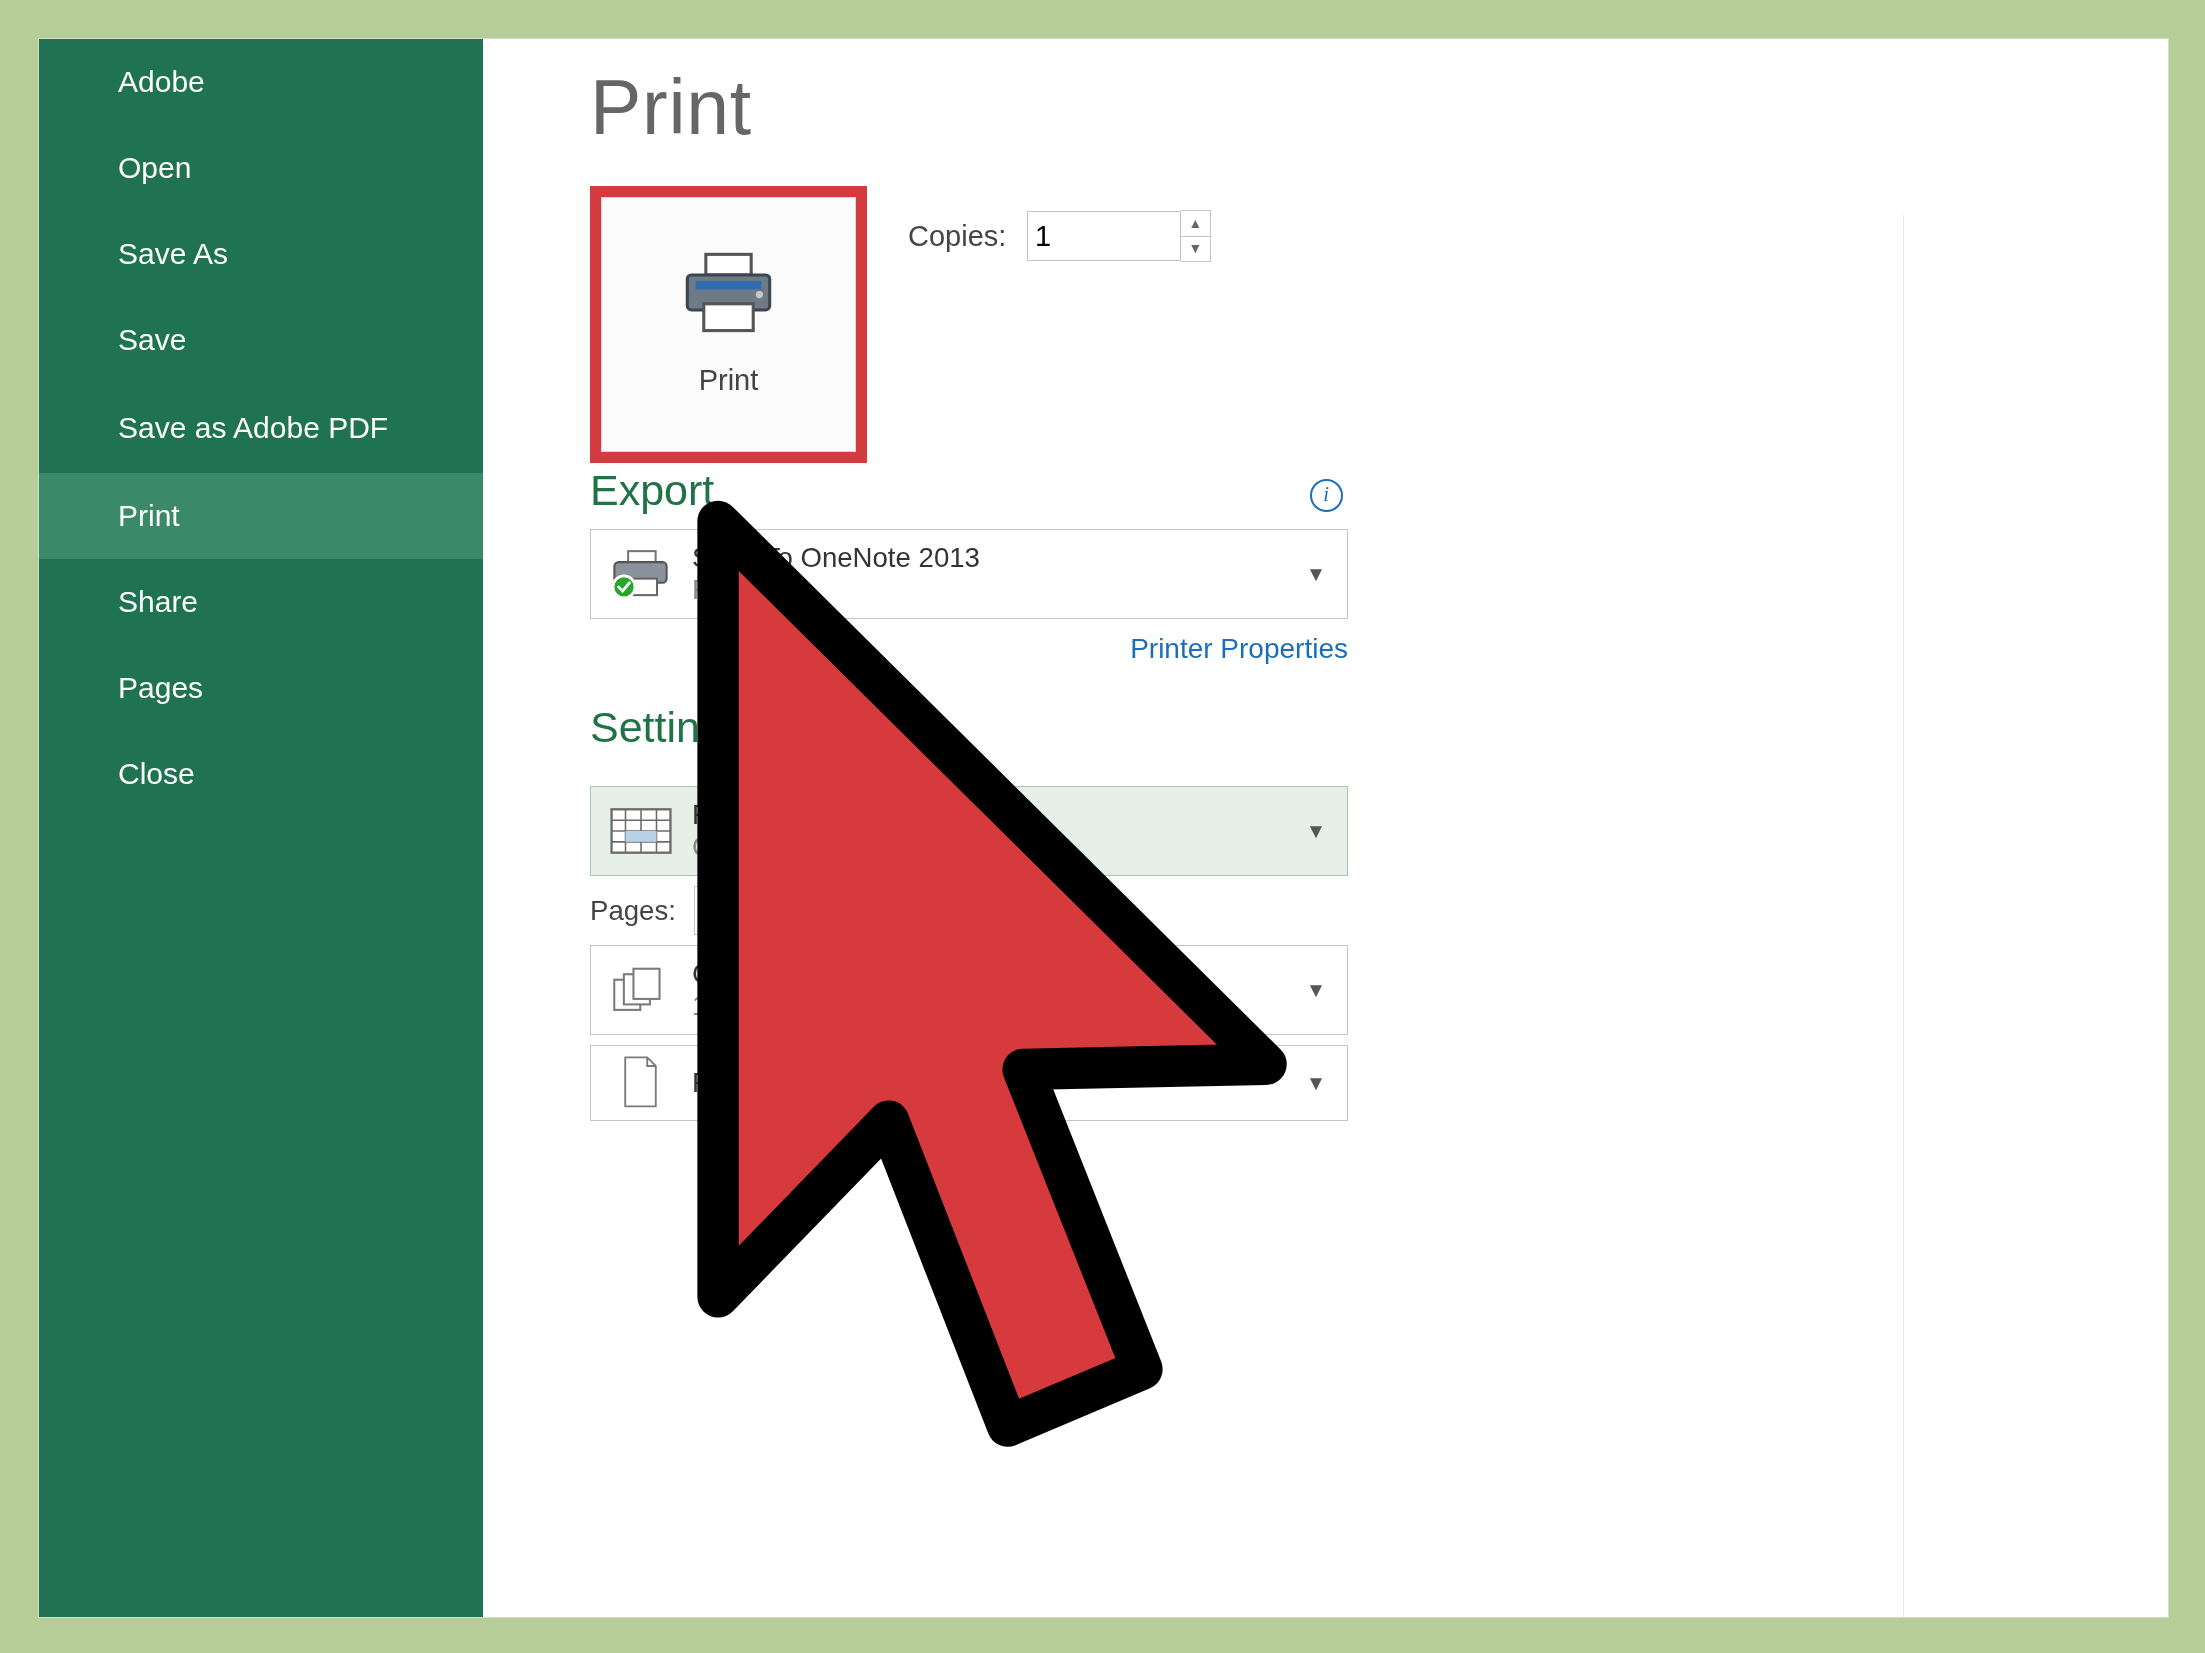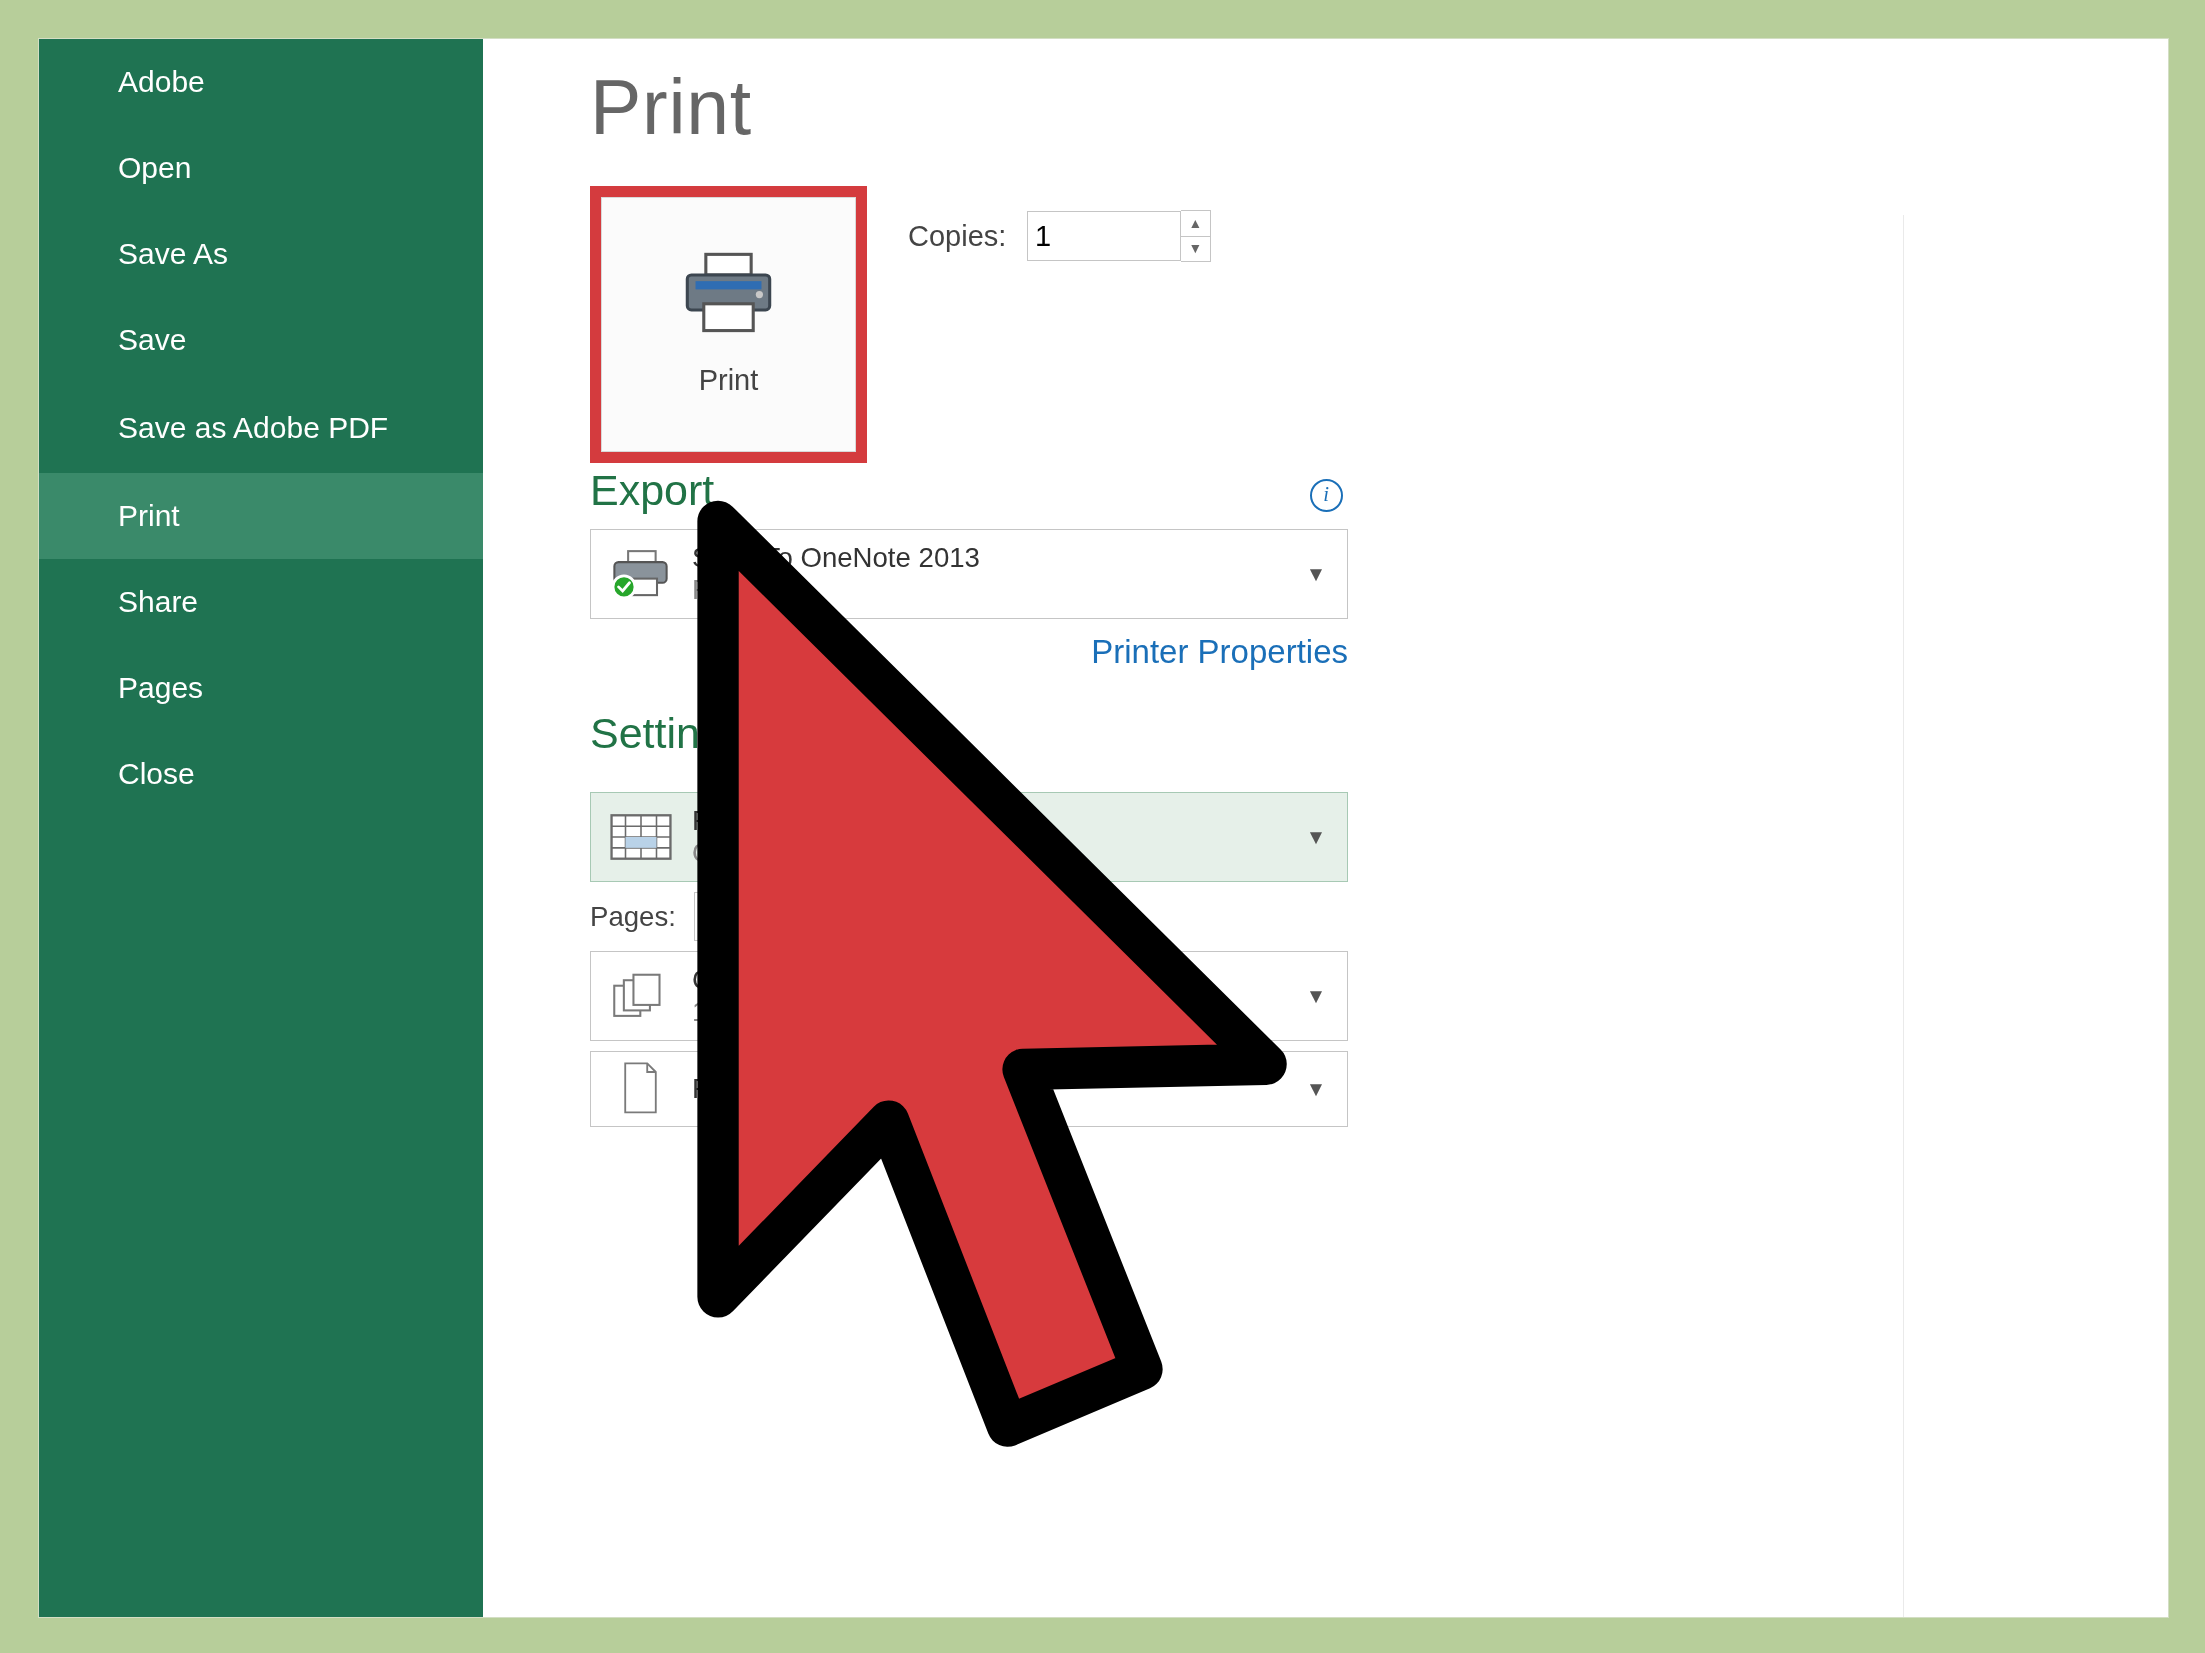--- a/index.html
+++ b/index.html
@@ -91,21 +91,21 @@
     width:758px;border:0.7px solid var(--border);
     display:flex;align-items:center;padding:8.3px 15px;box-sizing:border-box;
     cursor:pointer;position:relative;background:#fff;
   }
   .dropdown.green{background:#e6f0e9;border-color:#a7c9b4;}
   .dropdown .dd-icon{width:69px;height:55px;flex:0 0 69px;display:flex;align-items:center;justify-content:center;}
   .dd-text{flex:1;margin-left:17px;}
   .dd-text .l1{font-size:27.6px;color:#333;}
   .dd-text .l2{font-size:27.6px;color:#888;}
   .dd-caret{font-size:20.7px;color:#555;position:absolute;right:20.7px;top:50%;transform:translateY(-50%);}
-  .printer-props{width:758px;text-align:right;color:var(--link);font-size:33px;margin-top:13.8px;cursor:pointer;}
+  .printer-props{width:758px;text-align:right;color:var(--link);font-size:28px;margin-top:13.8px;cursor:pointer;}
 
   .settings-block{margin-top:34px;}
   .pages-row{display:flex;align-items:center;font-size:27.6px;color:#444;margin:9.6px 0;}
   .pages-row input{width:103px;height:41px;border:0.7px solid var(--border);font-size:26px;margin:0 5.5px;padding:2.8px 5.5px;}
   .pages-row .mini-spin{display:flex;flex-direction:column;border:0.7px solid var(--border);border-left:none;height:48px;}
   .pages-row .mini-spin div{width:26px;height:24px;display:flex;align-items:center;justify-content:center;font-size:12.4px;color:#666;cursor:pointer;border-bottom:0.7px solid var(--border);}
   .pages-row .mini-spin div:last-child{border-bottom:none;}
 
   .divider{
     position:absolute;left:1420px;top:176px;bottom:0;border-left:0.7px solid #eaeaea;

